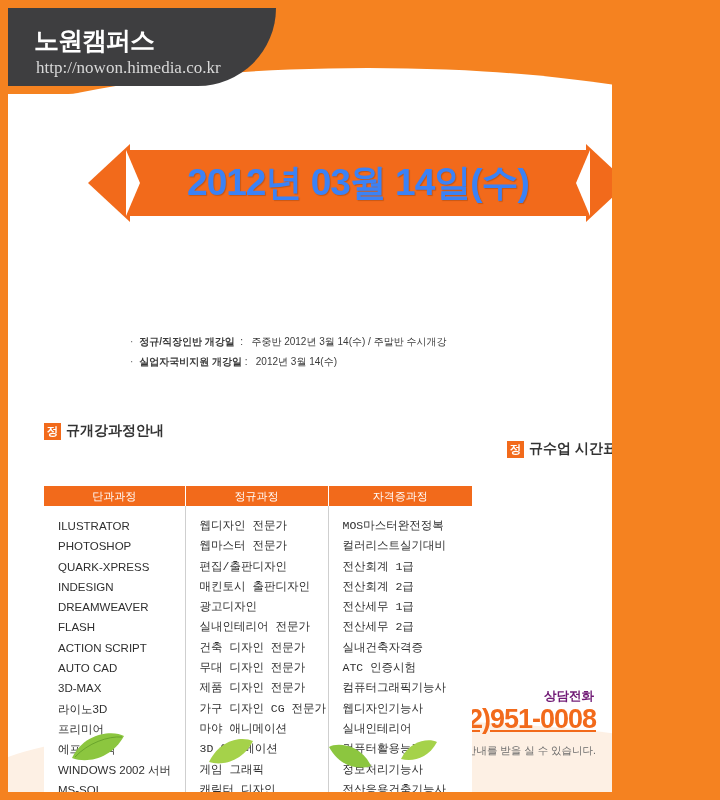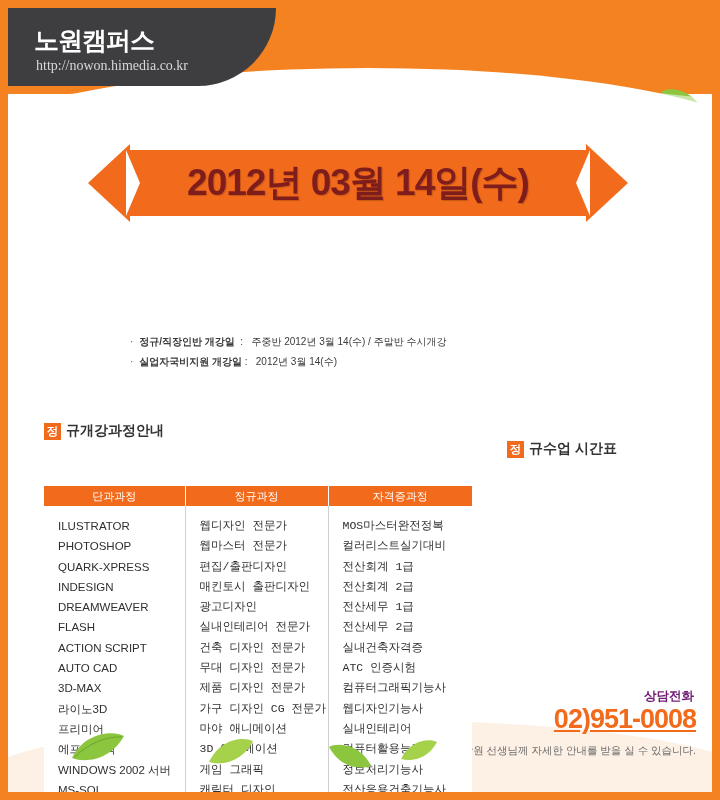--- a/index.html
+++ b/index.html
@@ -13,21 +13,21 @@
   #page {
     position:relative;
     width:720px; height:800px;
     background:#f58220;
     overflow:hidden;
   }
   
   .canvas {
     position:absolute;
     left:8px; top:8px;
-    width:704px; height:784px;
+    width:604px; height:784px;
     background:#ffffff;
     overflow:hidden;
   }
   
   .topband {
     position:absolute; left:0; top:0; width:704px; height:86px;
     background:#f58220;
   }
   .logo-plate {
     position:absolute; left:0; top:0;
@@ -36,21 +36,21 @@
     border-bottom-right-radius:78px;
     color:#fff;
   }
   .logo-title {
     position:absolute; left:26px; top:16px;
     font-size:25px; font-weight:bold; letter-spacing:-1px;
     color:#ffffff;
   }
   .logo-url {
     position:absolute; left:28px; top:50px;
-    font-size:14px; color:#d8d8d8; letter-spacing:0px;
+    font-size:17px; color:#d8d8d8; letter-spacing:0px;
     font-family:"Liberation Serif", serif;
   }
   
   .swoosh {
     position:absolute; left:-40px; top:60px; width:800px; height:120px;
     background:#ffffff;
     border-radius:50% 50% 0 0 / 80px 80px 0 0;
   }
   .swoosh2 {
     position:absolute; left:-60px; top:74px; width:840px; height:60px;
@@ -90,21 +90,21 @@
   }
   .banner .notch-r {
     position:absolute; right:38px; top:6px; width:0; height:0;
     border-top:33px solid transparent;
     border-bottom:33px solid transparent;
     border-right:14px solid #ffffff;
   }
   .banner .btxt {
     position:absolute; left:0; top:0; width:540px; height:78px;
     display:flex; align-items:center; justify-content:center;
-    color:#7f1d1d; font-size:37px; font-weight:bold;
+    color:#3b82f6; font-size:37px; font-weight:bold;
     letter-spacing:-1px;
     text-shadow:1px 1px 1px rgba(0,0,0,.18);
   }
 
   
   .sched {
     position:absolute; left:122px; top:246px; width:520px;
     font-size:10px; color:#3b3b3b; line-height:20px;
   }
   .sched .row { white-space:nowrap; }

